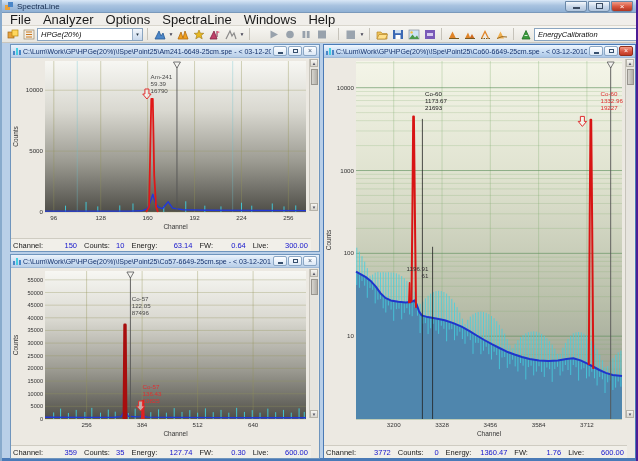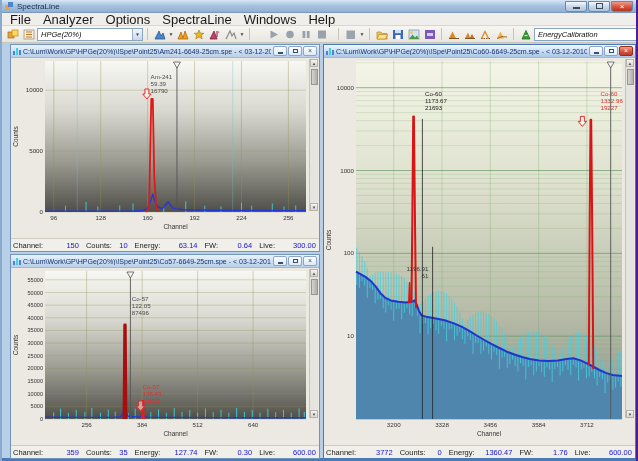--- a/index.html
+++ b/index.html
@@ -53,21 +53,21 @@
   .cbtn .g-max { width:5px; height:4px; border-color:#37506e; }
   .cbtn.closer { background:linear-gradient(#f29b88,#d85540 55%,#c03a24); color:#fff; border-color:#93301c; }
   svg.plot { display:block; background:#ece9e2; }
   .plot text { font-family:"Liberation Sans", sans-serif; }
   .vscroll { position:absolute; width:9px; background:#e6e4de; border-left:1px solid #c6c3ba;
     display:flex; flex-direction:column; align-items:center; font-size:4.5px; color:#556; }
   .sa { height:8px; width:100%; display:flex; align-items:center; justify-content:center;
         background:linear-gradient(#f6f5f1,#d8d6cf); border:1px solid #b6b3aa; }
   .sthumb { width:7px; height:16px; margin-top:2px; background:linear-gradient(90deg,#d6d4ce,#b2afa8); border:1px solid #98958e; }
   .sfill { flex:1; }
-  .cstatus { position:absolute; left:0; right:0; bottom:0; height:13px; background:#f1efe9;
+  .cstatus { position:absolute; left:0; right:8px; bottom:0; height:13px; background:#f1efe9;
     border-top:1px solid #cfccc2; display:flex; align-items:center; font-size:7.5px; padding:0 2px; overflow:hidden; }
   .scell { display:flex; align-items:center; white-space:nowrap; overflow:hidden; }
   .scell:nth-child(1){width:24%;} .scell:nth-child(2){width:16%;} .scell:nth-child(3){width:23%;}
   .scell:nth-child(4){width:18%;} .scell:nth-child(5){width:19%;align-items:flex-end;}
   .sl { color:#1a1a1a; }
   .sv { color:#1414cc; flex:1; text-align:right; padding-right:7px; }
   .scell:last-child .sv { padding-right:1px; }
 </style>
 </head>
 <body>

